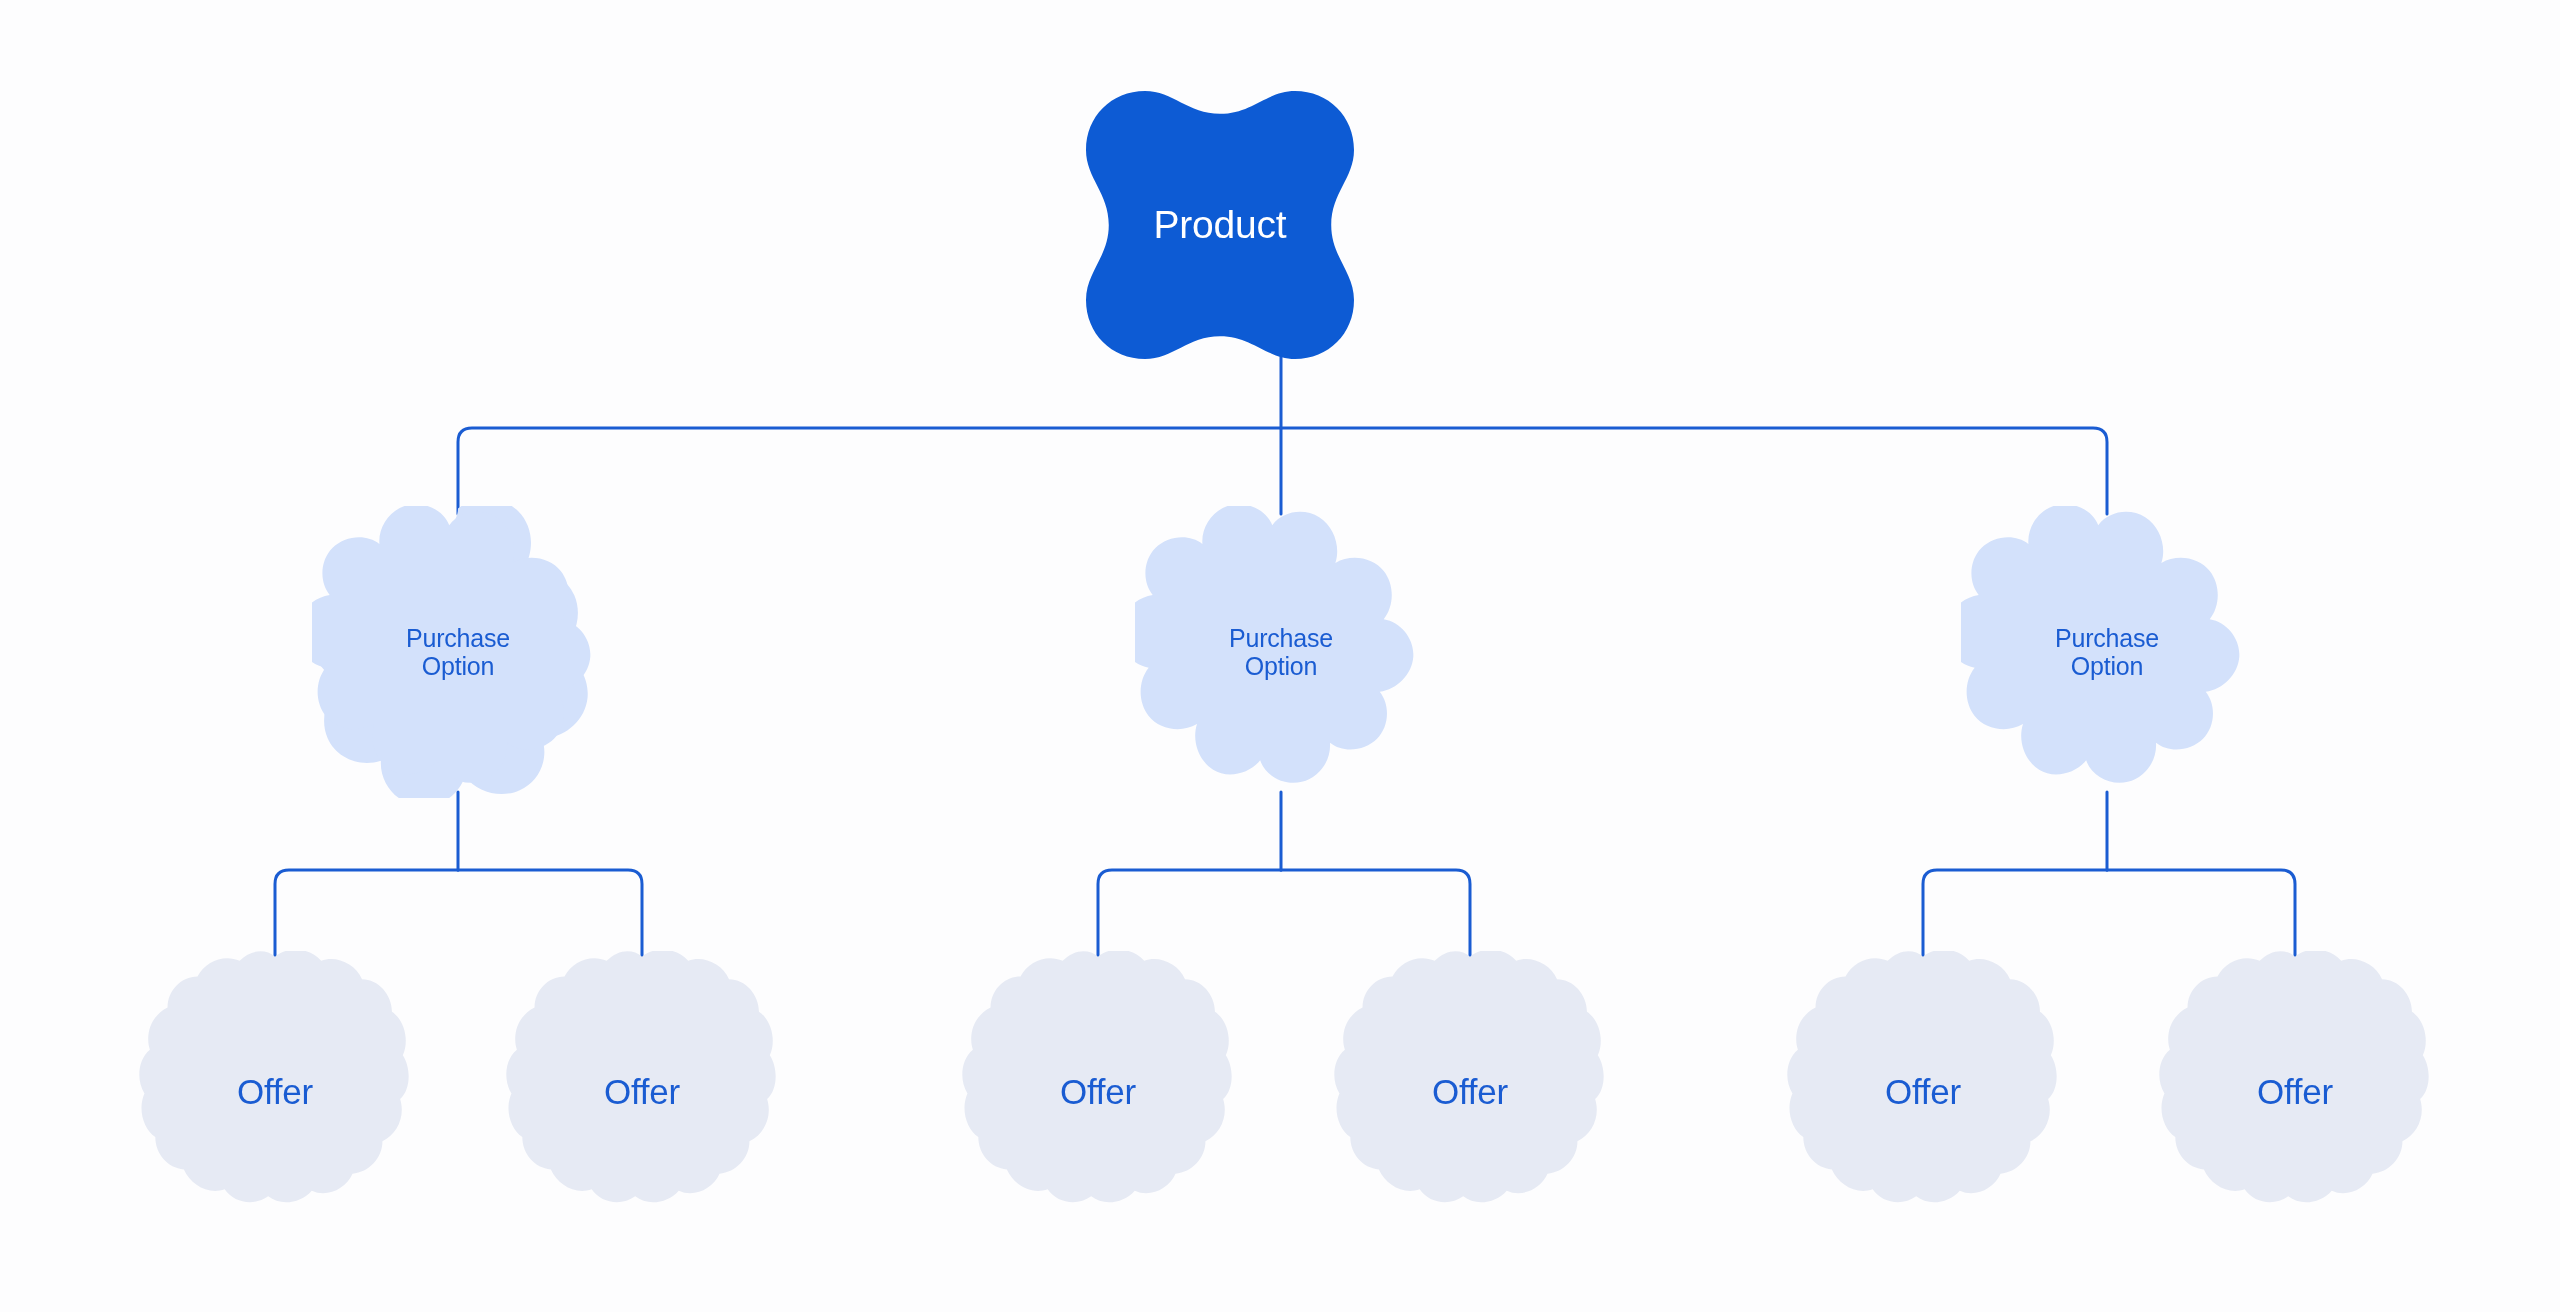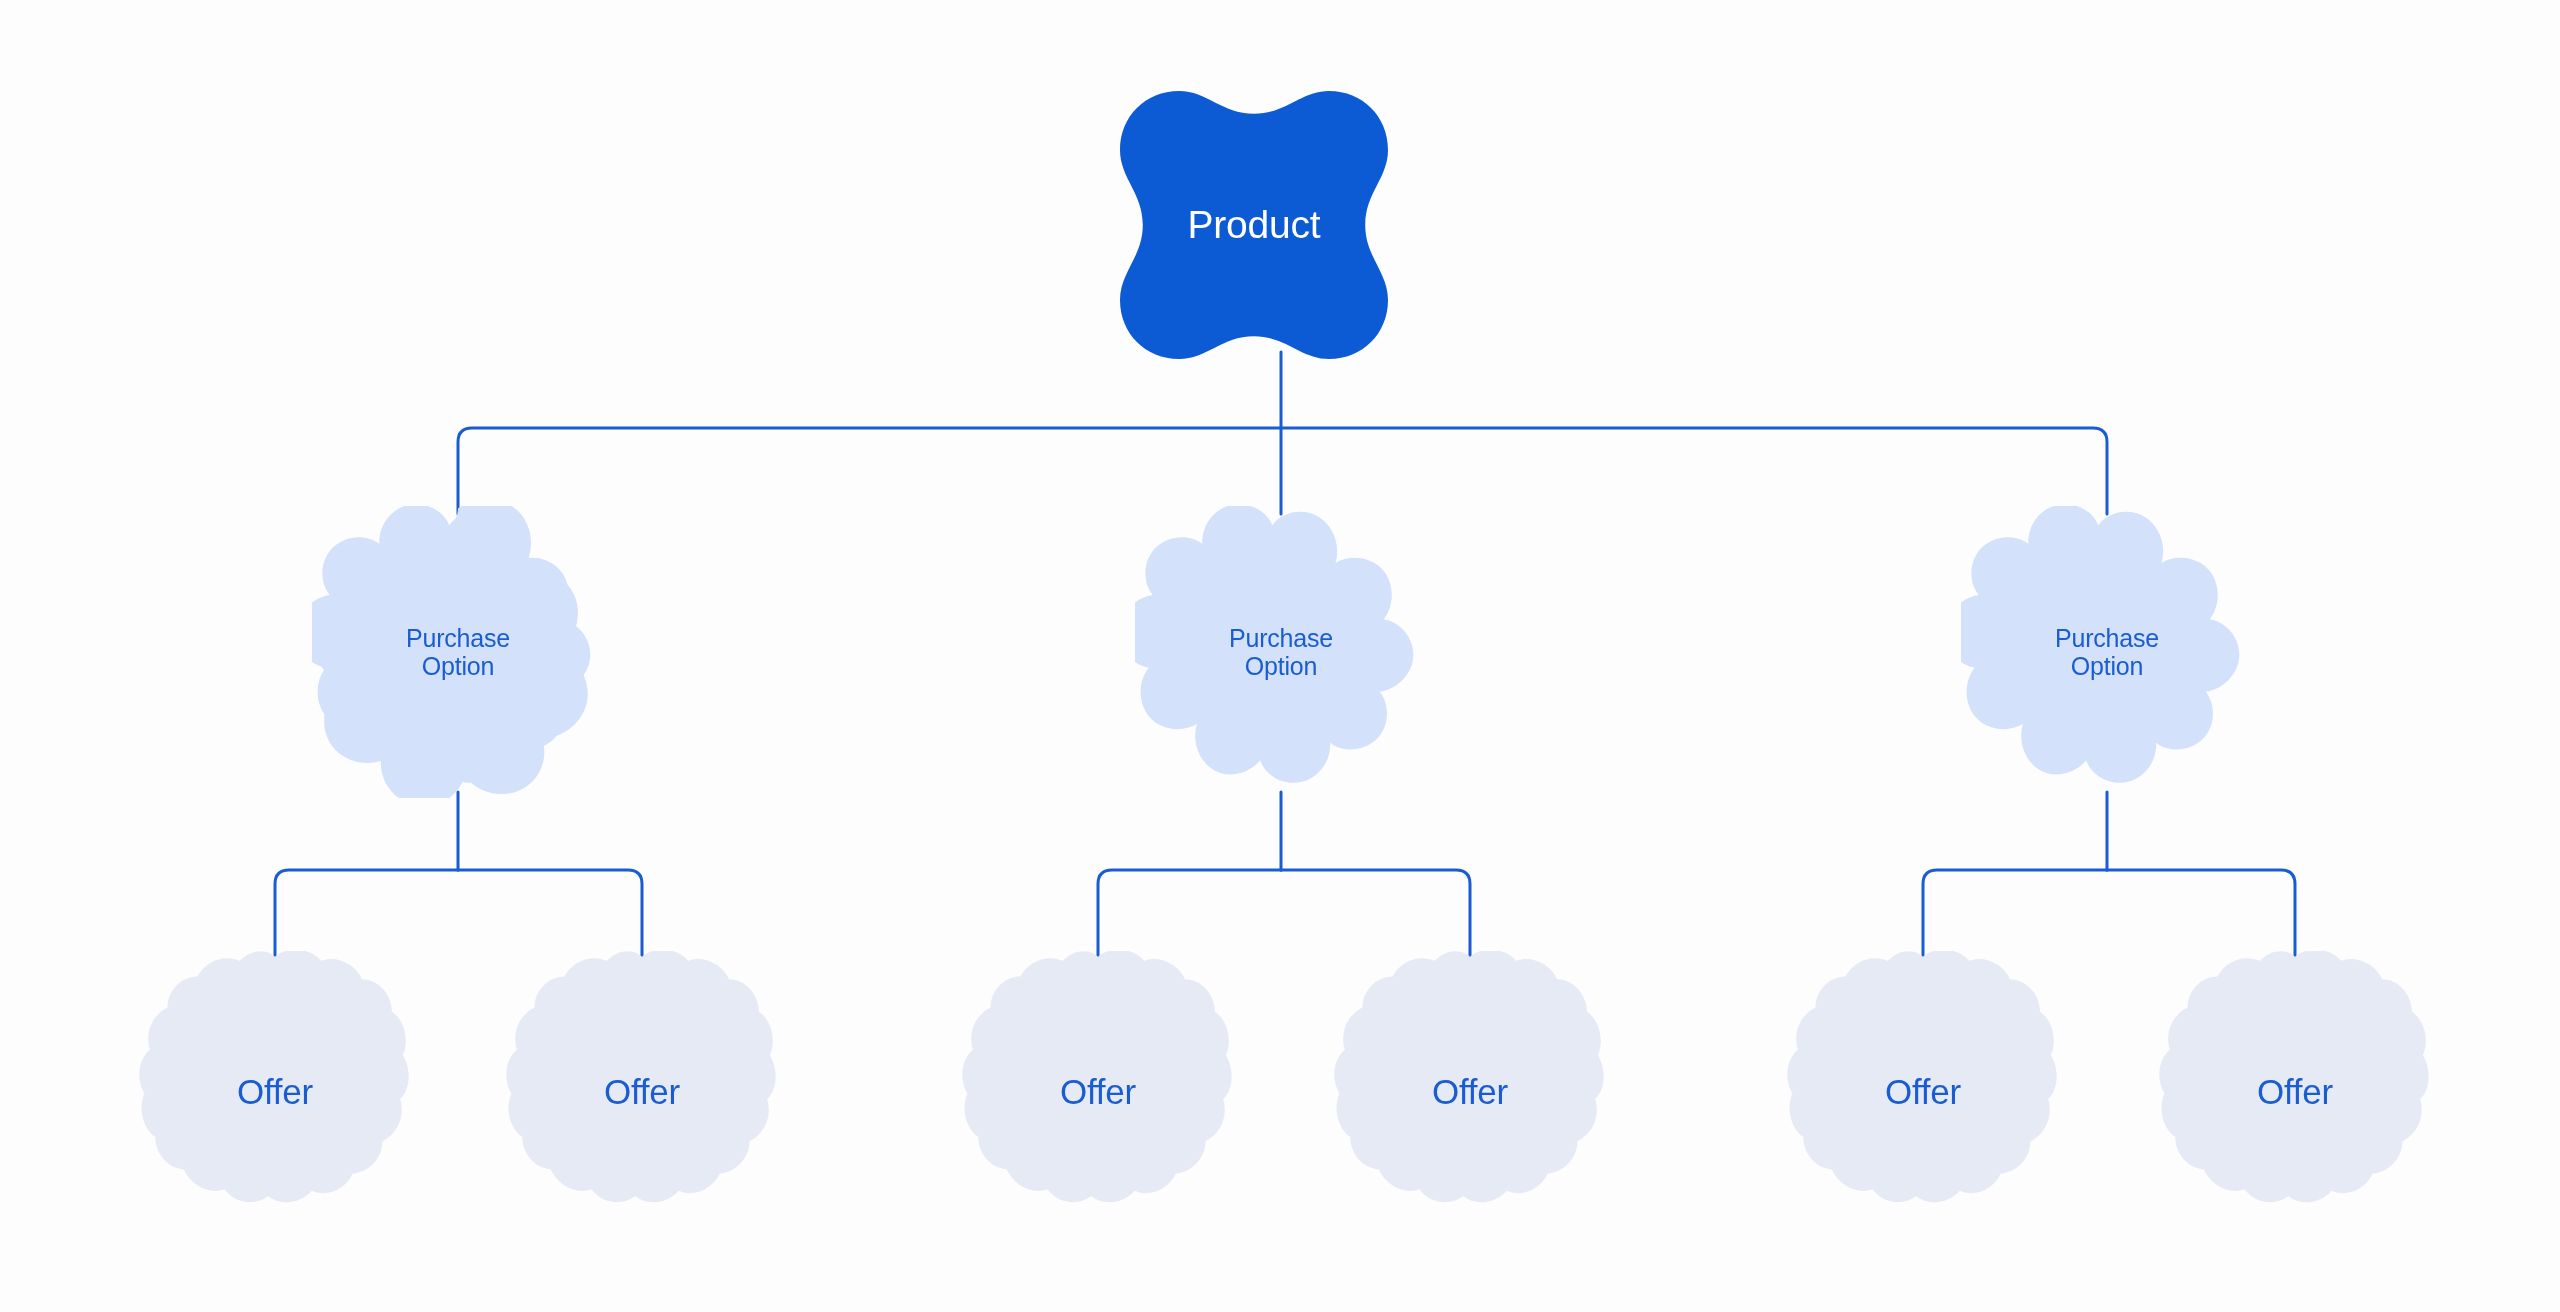--- a/index.html
+++ b/index.html
@@ -108,21 +108,21 @@
       <path d="M1281,792 L1281,870"></path>
       <path d="M1281,870 L1112,870 Q1098,870 1098,884 L1098,956"></path>
       <path d="M1281,870 L1456,870 Q1470,870 1470,884 L1470,956"></path>
 
       <path d="M2107,792 L2107,870"></path>
       <path d="M2107,870 L1937,870 Q1923,870 1923,884 L1923,956"></path>
       <path d="M2107,870 L2281,870 Q2295,870 2295,884 L2295,956"></path>
     </g>
   </svg>
 
-  <div class="node node-root" style="left:1120px; top:91px; width:268px; height:268px;">
+  <div class="node node-root" style="left:1086px; top:91px; width:268px; height:268px;">
     <svg class="blob" viewBox="0 0 200 200" preserveAspectRatio="none" xmlns="http://www.w3.org/2000/svg">
       <path fill="#0d5bd4" d="M100,17
                C124,17 135,0 156,0
                C181,0 200,19 200,44
                C200,65 183,76 183,100
                C183,124 200,135 200,156
                C200,181 181,200 156,200
                C135,200 124,183 100,183
                C76,183 65,200 44,200
                C19,200 0,181 0,156

